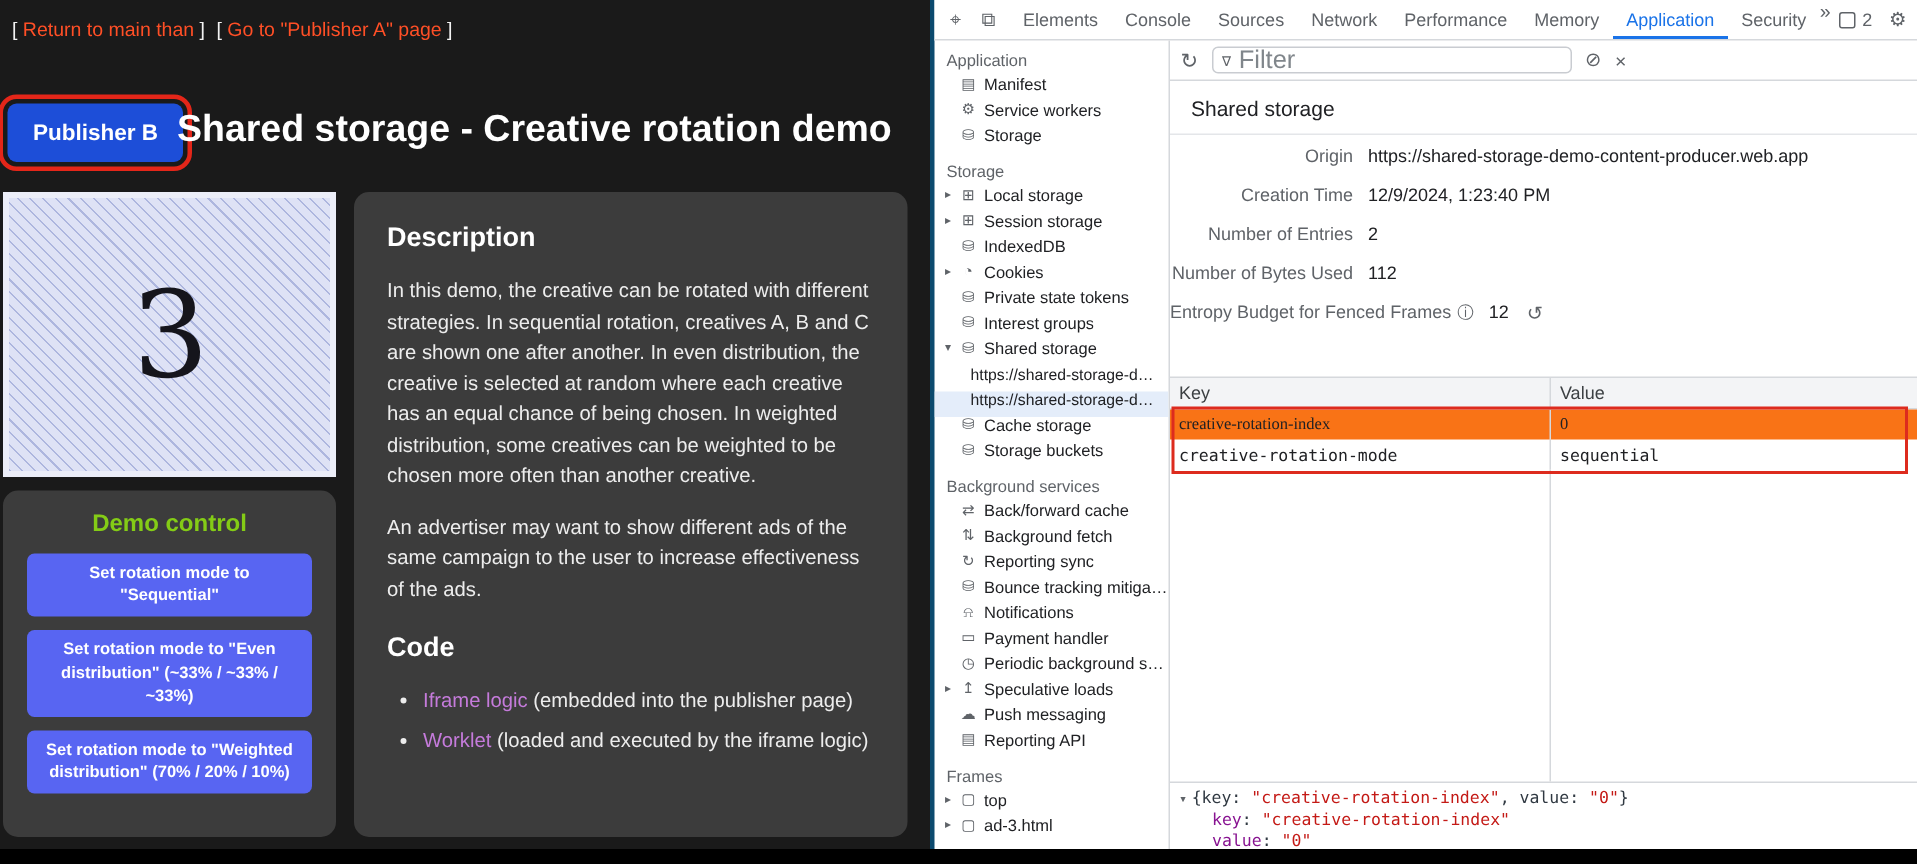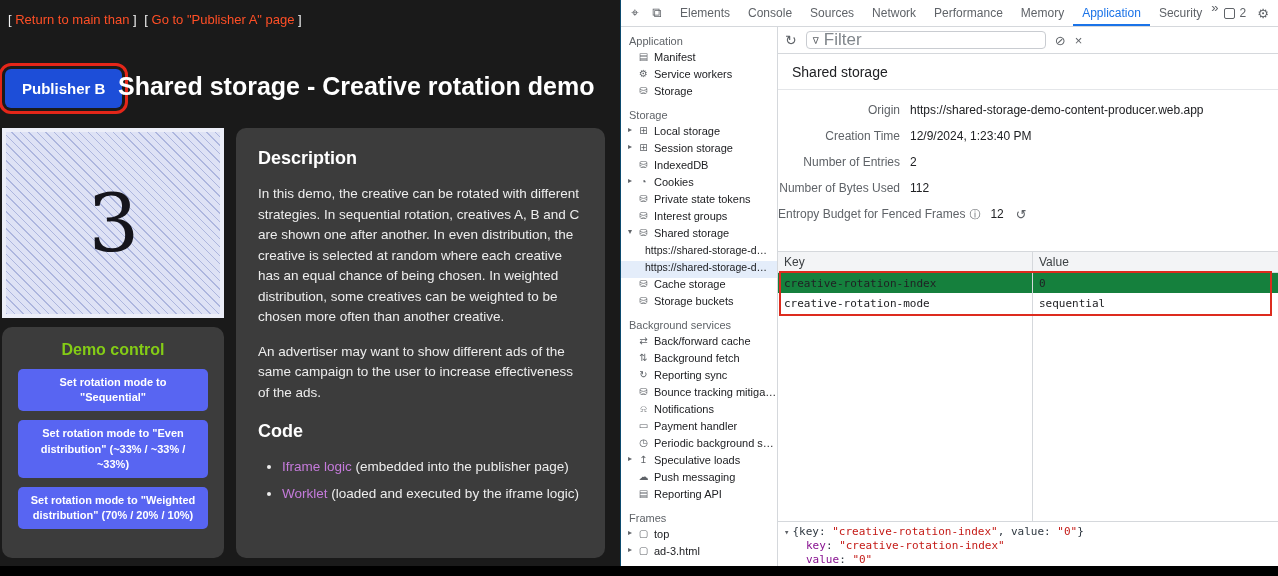--- a/index.html
+++ b/index.html
@@ -31,21 +31,21 @@
           border-radius:10px; padding:17px 22px; color:#ededed; font-size:13.5px; line-height:1.52; }
   .desc h2 { font-size:18px; color:#fff; margin-bottom:12px; font-weight:bold; }
   .desc p { margin-bottom:14px; }
   .code-h { margin-top:4px; }
   .desc ul { margin:6px 0 0 24px; }
   .desc li { margin-bottom:7px; }
   .plink { color:#c57bdb; cursor:pointer; }
 
   
   .devtools { position:absolute; left:620px; top:0; width:658px; height:566px; background:#fff;
-              display:flex; flex-direction:column; font-size:12px; color:#202124; border-left:1px solid #0c4a6e; }
+              display:flex; flex-direction:column; font-size:12px; color:#202124; border-left:3px solid #0c4a6e; }
   .tabbar { height:27px; min-height:27px; display:flex; align-items:stretch; border-bottom:1px solid #d5d8dc;
             background:#fff; color:#5f6368; }
   .tb-icons { display:flex; align-items:center; padding:0 3px; }
   .tbi { width:22px; text-align:center; font-size:13px; cursor:pointer; color:#5f6368; }
   .tab { padding:0 9px; display:flex; align-items:center; cursor:pointer; white-space:nowrap; }
   .tab.active { color:#1a73e8; box-shadow:inset 0 -2px 0 #1a73e8; }
   .tb-right { margin-left:auto; display:flex; align-items:center; padding-right:1px; }
   .issues { display:flex; align-items:center; gap:4px; padding:0 6px; cursor:pointer; }
   .issues-box { width:11px; height:11px; border:1.5px solid #5f6368; border-radius:2px; }
 
@@ -63,34 +63,34 @@
   .mtb { height:27px; min-height:27px; border-bottom:1px solid #d5d8dc; display:flex; align-items:center;
          padding:0 7px; gap:9px; color:#5f6368; }
   .ricon { font-size:14px; cursor:pointer; }
   .filter { display:flex; align-items:center; gap:5px; border:1px solid #c9ccd1; border-radius:4px; height:18px;
             padding:0 6px; width:240px; color:#5f6368; background:#fff; }
   .filter input { border:none; outline:none; font-size:17px; width:100%; color:#202124; font-family:inherit; background:transparent; }
   .filter input::placeholder { color:#80868b; }
   .mtb .sm { font-size:13px; cursor:pointer; }
   .title-row { padding:10px 14px 9px; font-size:14px; color:#202124; border-bottom:1px solid #e4e6e9; }
   .report { padding:7px 0 0; margin-bottom:24px; }
-  .r-row { display:flex; align-items:center; min-height:26px; font-size:12px; }
+  .r-row { display:flex; align-items:flex-start; min-height:26px; font-size:12px; }
   .r-name { flex:0 0 auto; min-width:132px; text-align:right; color:#5f6368; padding-right:10px; }
   .r-val { color:#202124; }
   .i-info { margin-left:4px; font-size:11px; color:#5f6368; }
   .i-reset { margin-left:12px; font-size:13px; color:#5f6368; cursor:pointer; }
 
   .grid { flex:1; border-top:1px solid #d5d8dc; display:flex; flex-direction:column; position:relative;
           font-family:"DejaVu Sans Mono",monospace; min-height:0; }
   .g-head { display:flex; height:21px; min-height:21px; background:#f3f4f6; border-bottom:1px solid #d5d8dc;
             font-family:"Liberation Sans",sans-serif; font-size:12px; color:#3c4043; }
   .g-c1 { width:51%; padding:0 6px; border-right:1px solid #d5d8dc; display:flex; align-items:center; overflow:hidden; }
   .g-c2 { flex:1; padding:0 6px; display:flex; align-items:center; overflow:hidden; }
   .g-row { display:flex; height:20px; min-height:20px; font-size:11px; color:#202124; }
-  .g-row.odd { background:#15803d; }
+  .g-row.odd { background:#f97316;font-family:Liberation Serif, serif; }
   .g-fill { flex:1; display:flex; }
   .annotation { position:absolute; left:1px; right:6px; top:19px; height:45px; border:2px solid #dd2b1e; pointer-events:none; }
 
   .preview { height:45px; min-height:45px; border-top:1px solid #d5d8dc; font-family:"DejaVu Sans Mono",monospace;
              font-size:11px; padding:3px 4px 0 6px; line-height:14px; color:#303942; overflow:hidden; }
   .pv-exp { color:#5f6368; font-size:9px; margin-right:3px; cursor:pointer; }
   .pv-str { color:#c41a16; }
   .pv-name { color:#881391; }
   .pv-line2 { padding-left:22px; }
 

